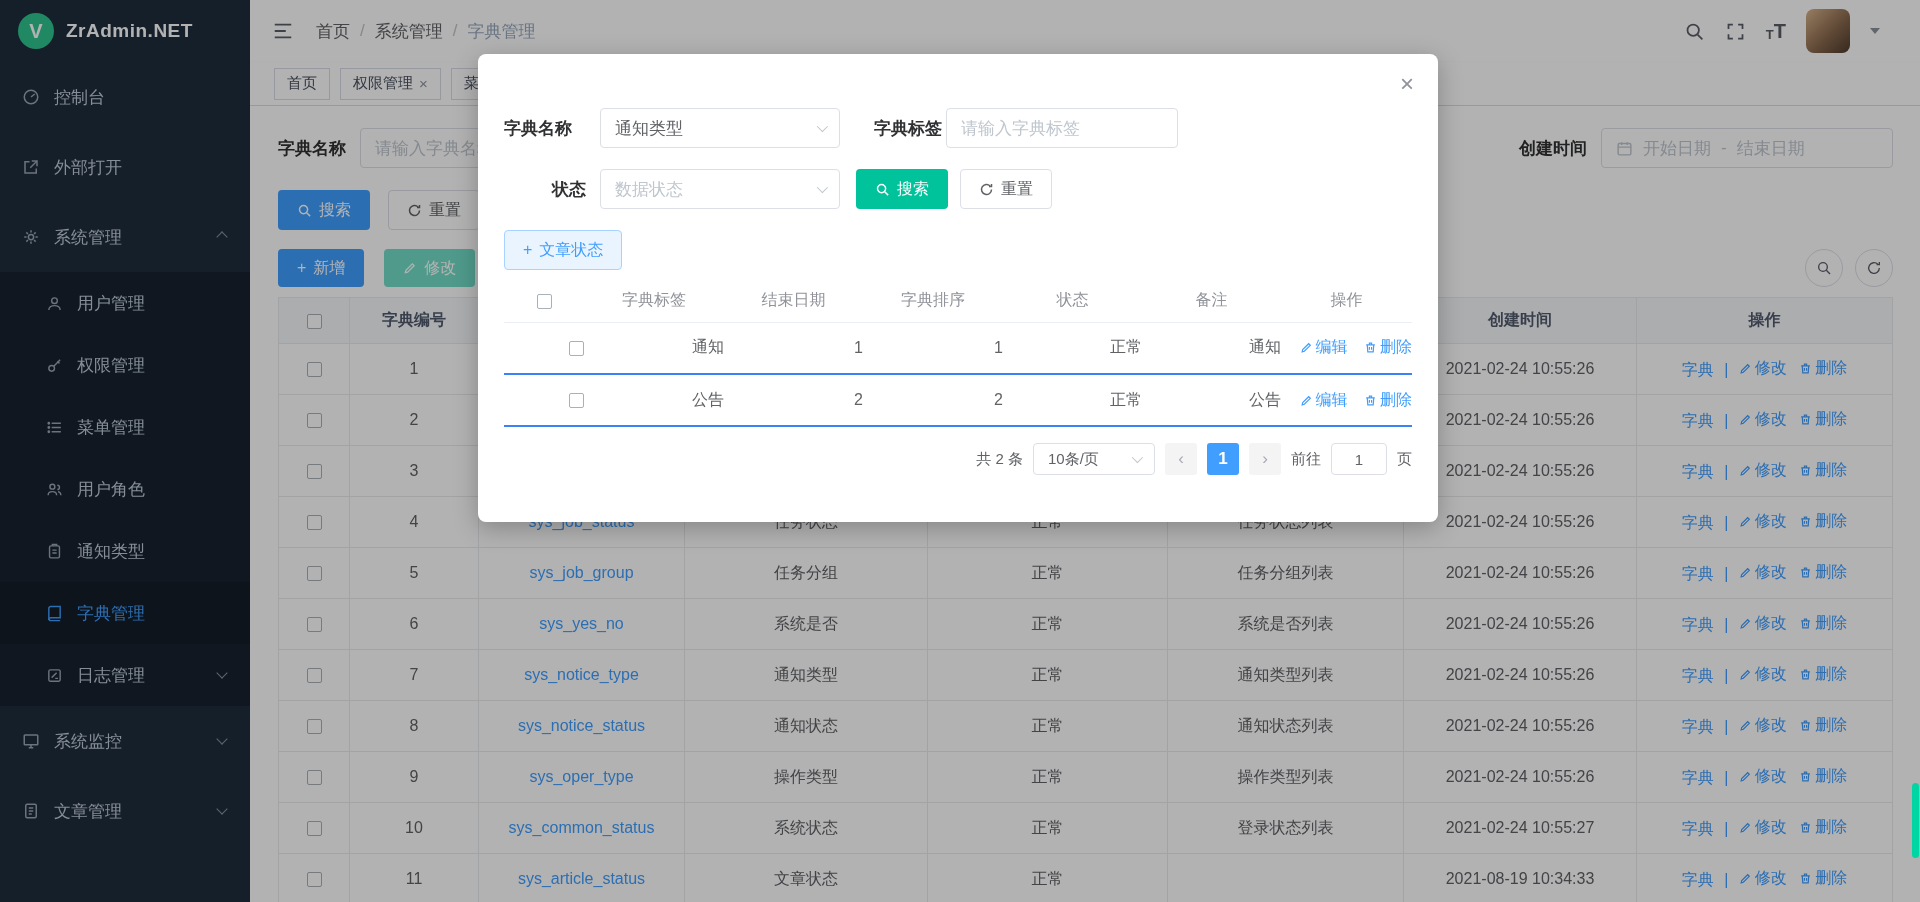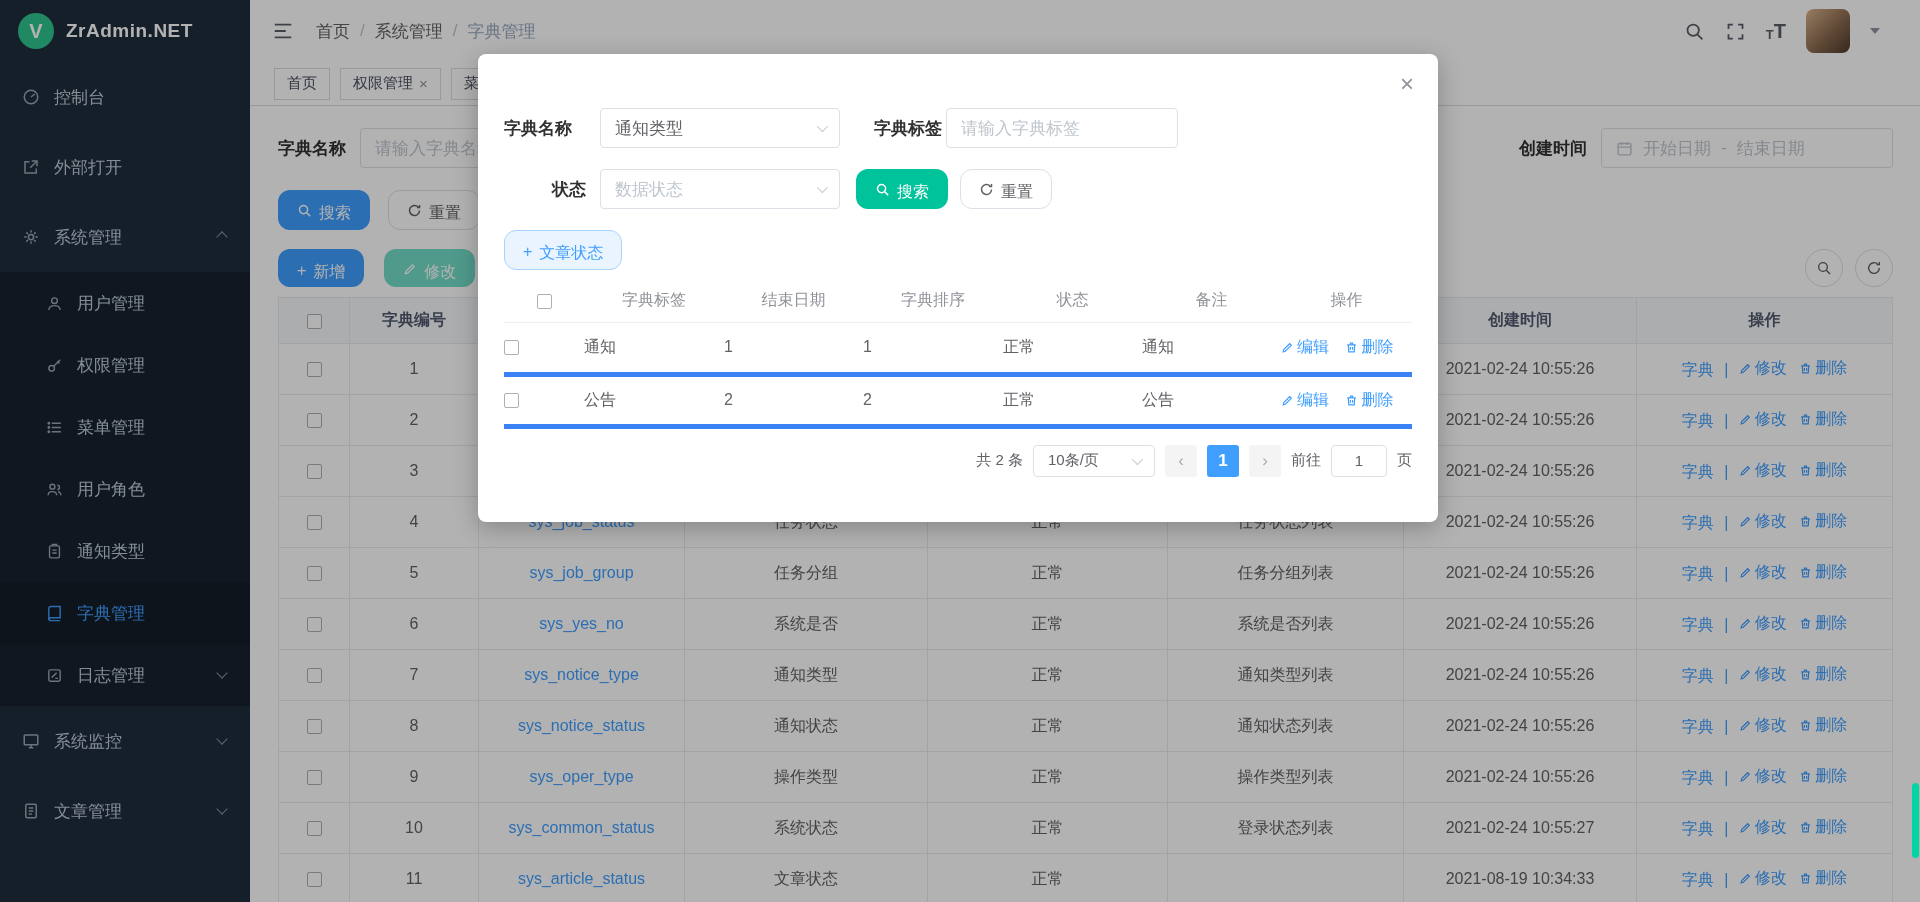--- a/index.html
+++ b/index.html
@@ -43,21 +43,21 @@
 
   .content{position:relative;padding:22px 27px 0 28px;background:#fff;height:796px}
   .filter-row{display:flex;align-items:center;height:40px}
   .flabel{font-size:17px;font-weight:bold;color:#303133;margin-right:14px;white-space:nowrap}
   .input,.select{height:40px;border:1px solid #dcdfe6;border-radius:4px;background:#fff;display:flex;align-items:center;padding:0 14px;font-size:17px;color:#606266;position:relative}
   .placeholder{color:#bfc6ce}
   .sel-caret{width:8px;height:8px;border-right:1.6px solid #c0c4cc;border-bottom:1.6px solid #c0c4cc;transform:rotate(45deg) translateY(-2px);position:absolute;right:14px;top:15px}
   .daterange{width:292px;gap:10px;color:#bfc6ce;justify-content:flex-start}
   .filter-right{position:absolute;right:27px;top:22px;display:flex;align-items:center;height:40px}
 
-  .btn{height:40px;border-radius:12px;display:inline-flex;gap:7px;padding:12px 18px;font-size:16px;cursor:pointer;border:1px solid transparent;white-space:nowrap}
+  .btn{height:40px;border-radius:4px;display:inline-flex;align-items:center;gap:7px;padding:0 18px;font-size:16px;cursor:pointer;border:1px solid transparent;white-space:nowrap}
   .btn-primary{background:#409eff;color:#fff}
   .btn-plain{background:#fff;border-color:#dcdfe6;color:#606266}
   .btn-teal{background:#00c29b;color:#fff}
   .btn-teal.dim{opacity:.55}
   .btn-lightblue{background:#e9f4ff;border-color:#a8d3ff;color:#409eff}
   .btn-row{display:flex;align-items:center;gap:18px;margin-top:22px}
   .toolbar-row{display:flex;align-items:center;gap:20px;margin-top:19px}
   .circle-btns{margin-left:auto;display:flex;gap:12px}
   .circle-btn{width:38px;height:38px;border-radius:50%;border:1px solid #dcdfe6;background:#fff;display:flex;align-items:center;justify-content:center;color:#5a5e66;cursor:pointer}
 
@@ -77,21 +77,21 @@
   .modal{position:absolute;left:478px;top:54px;width:960px;height:468px;background:#fff;border-radius:8px;box-shadow:0 6px 24px rgba(0,0,0,.25);z-index:60;padding:24px 26px}
   .modal-close{position:absolute;top:18px;right:24px;font-size:24px;color:#909399;cursor:pointer;line-height:1}
   .mrow{display:flex;align-items:center;height:40px}
   .mrow1{margin-top:30px}
   .mrow2{margin-top:21px}
   .mlabel{font-size:17px;font-weight:bold;color:#303133;white-space:nowrap}
   .w240{width:240px}
   .addrow{margin-top:21px}
   table.mtable{border-collapse:collapse;table-layout:fixed;width:908px;margin-top:10px;font-size:16px}
   .mtable th{height:42px;color:#909399;font-weight:normal;border-bottom:1px solid #ebeef5;text-align:center}
-  .mtable td{height:52px;color:#606266;border-bottom:5px solid #3b82f6;text-align:left}
+  .mtable td{height:52px;color:#606266;border-bottom:2px solid #3b82f6;text-align:right}
   .pagination{margin-top:16px;display:flex;align-items:center;justify-content:flex-end;gap:10px;font-size:15px;color:#606266}
   .pg-select{height:32px;width:122px;font-size:15px}
   .pg-btn{width:32px;height:32px;border-radius:3px;background:#f4f4f5;color:#a8abb2;display:flex;align-items:center;justify-content:center;font-size:17px;cursor:pointer}
   .pg-btn.page{background:#409eff;color:#fff;font-weight:bold}
   .pg-goto{width:56px;height:32px;justify-content:center;font-size:15px;padding:0}
 
   .scroll-thumb{position:absolute;right:1px;top:783px;width:7px;height:75px;border-radius:4px;background:#00d6a4;z-index:70}
 </style>
 </head>
 <body>

